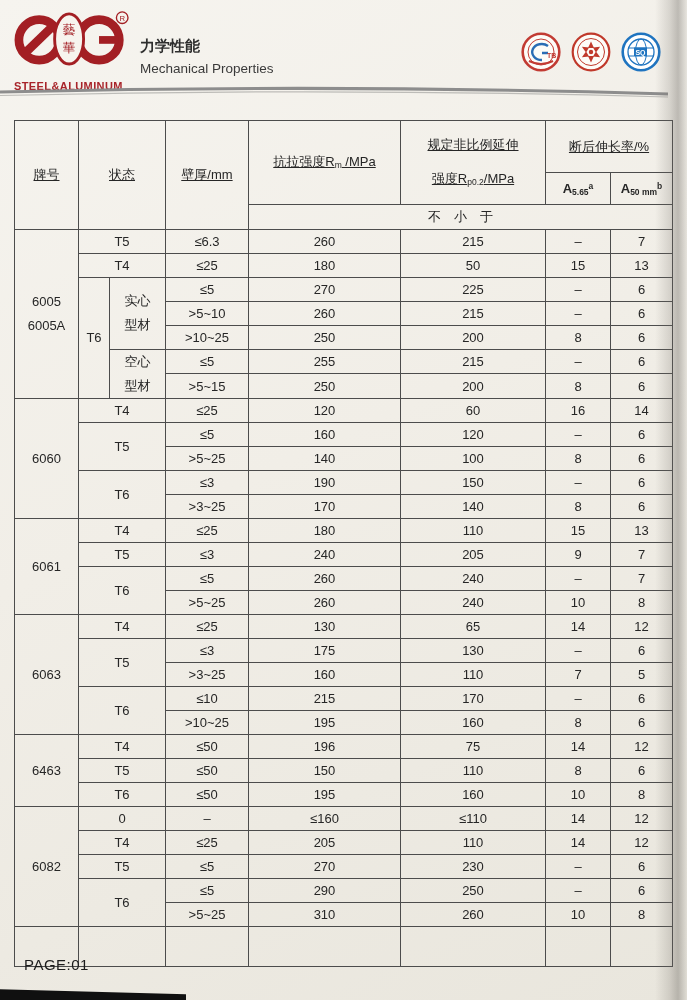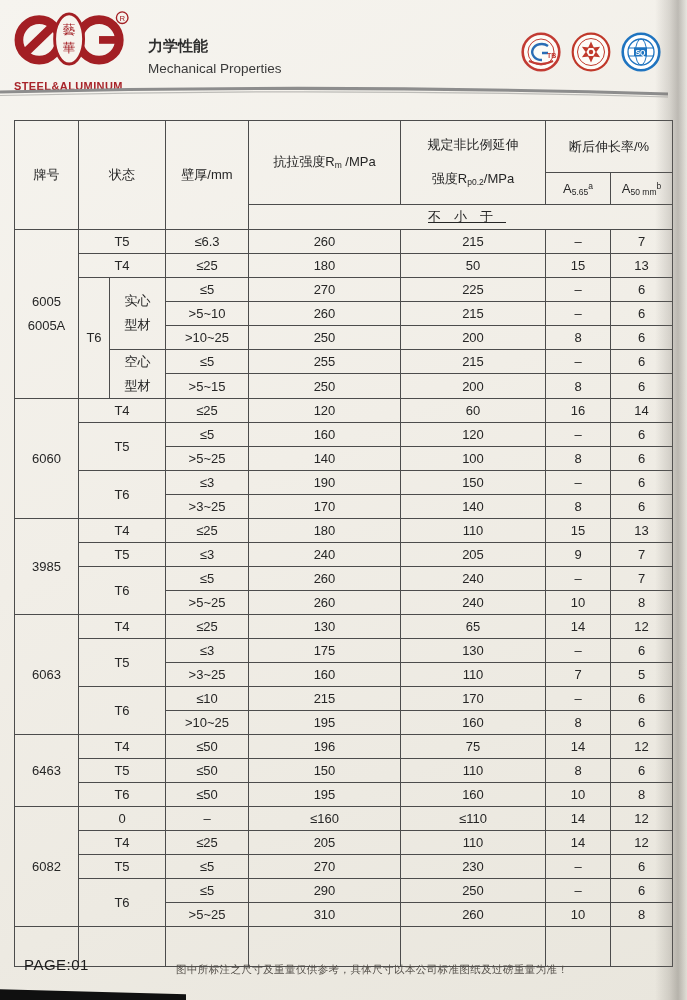--- a/index.html
+++ b/index.html
@@ -6,41 +6,41 @@
   html,body { width:687px; height:1000px; }
   body { font-family:"Liberation Sans","DejaVu Sans",sans-serif; background:#d8d6d0; }
   .page {
     position:relative; width:687px; height:1000px; overflow:hidden;
     background:linear-gradient(155deg,#f6f4ef 0%,#f1eee7 45%,#e9e6dd 100%);
   }
 
   
   .logo-wrap { position:absolute; left:14px; top:10px; width:130px; }
   .logo-brand { font-size:11px; font-weight:bold; color:#a8242a; letter-spacing:.4px; margin-top:10px; }
-  .title-wrap { position:absolute; left:148px; top:37px; }
+  .title-wrap { position:absolute; left:140px; top:37px; }
   .title-zh { font-size:15px; color:#2e2e2e; font-weight:600; margin-bottom:5px; }
   .title-en { font-size:13.5px; color:#3a3a3a; }
   .badges { position:absolute; right:26px; top:32px; display:flex; gap:10px; }
   .divider-svg { position:absolute; left:0; top:82px; }
 
   
   .mech-table {
     position:absolute; left:14px; top:120px; width:658px;
     border-collapse:collapse; table-layout:fixed; background:transparent;
   }
   .mech-table th, .mech-table td {
     border:1px solid #4c4c4c; text-align:center; vertical-align:middle;
     color:#262626; white-space:pre-line; overflow:hidden;
   }
   .mech-table { border:1.5px solid #3e3e3e; }
   .mech-table th { font-size:13px; font-weight:500; }
   .mech-table td { font-size:13px; height:24px; }
-  thead tr:nth-child(1) th { height:42px; }
-  thead tr:nth-child(2) th { height:25px; }
-  thead tr:nth-child(3) th { height:25px;text-decoration:underline; }
+  thead tr:nth-child(1) th { height:42px;text-decoration:underline; }
+  thead tr:nth-child(2) th { height:25px;font-weight:bold; }
+  thead tr:nth-child(3) th { height:25px; }
   .yield-line { line-height:1.45; }
   .nlt { letter-spacing:13px; text-indent:13px; font-weight:500; }
   sub { font-size:8.5px; vertical-align:-2px; }
   sup { font-size:8.5px; vertical-align:4px; }
   td.grade { line-height:1.85; }
   td.tall { height:40px; }
 
   
   .page-label { position:absolute; left:24px; top:956px; font-size:15px; font-weight:normal; color:#1c1c1c; letter-spacing:.5px; }
   .footer-note { position:absolute; left:176px; top:963px; font-size:10.5px; color:#55504a; letter-spacing:.4px; }
@@ -240,21 +240,21 @@
           <td>6</td>
         </tr>
         <tr>
           <td>&gt;3~25</td>
           <td>170</td>
           <td>140</td>
           <td>8</td>
           <td>6</td>
         </tr>
         <tr>
-          <td rowspan="4">3985</td>
+          <td rowspan="4">6061</td>
           <td colspan="2">T4</td>
           <td>≤25</td>
           <td>180</td>
           <td>110</td>
           <td>15</td>
           <td>13</td>
         </tr>
         <tr>
           <td colspan="2">T5</td>
           <td>≤3</td>
@@ -388,17 +388,16 @@
           <td></td>
           <td></td>
           <td></td>
           <td></td>
           <td></td>
         </tr>
       </tbody>
   </table>
 
   <div class="page-label">PAGE:01</div>
-  <div class="footer-note">图中所标注之尺寸及重量仅供参考，具体尺寸以本公司标准图纸及过磅重量为准！</div>
 
   <div class="edge-curl"></div>
   <div class="bottom-dark"></div>
 </div>
 
 </body></html>

